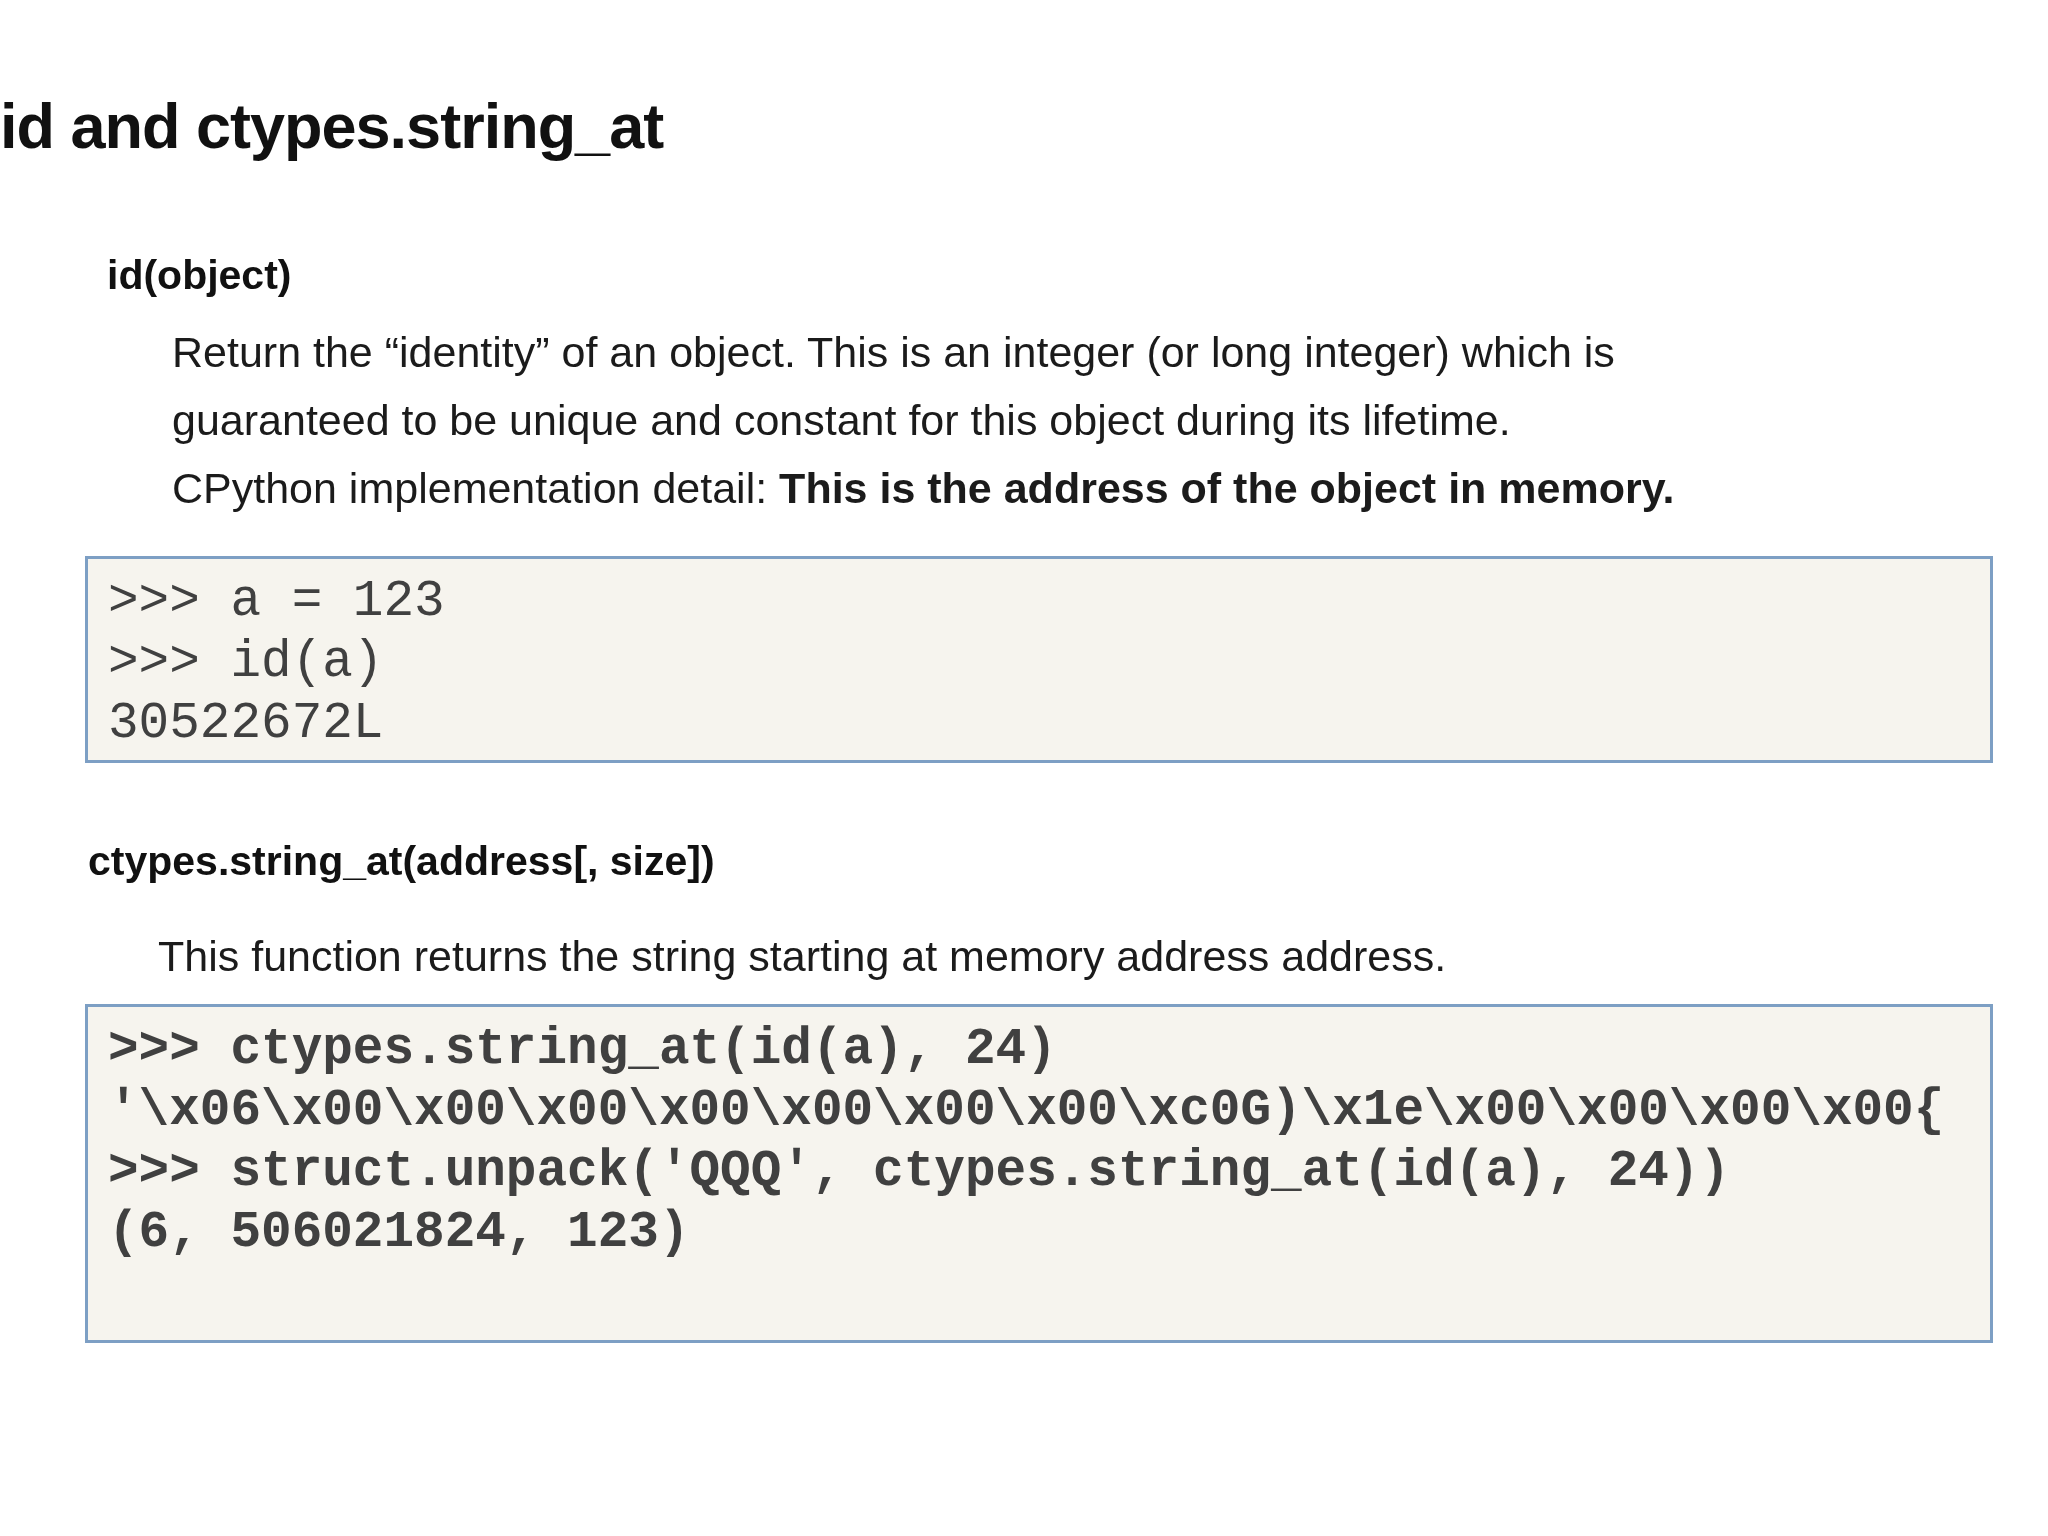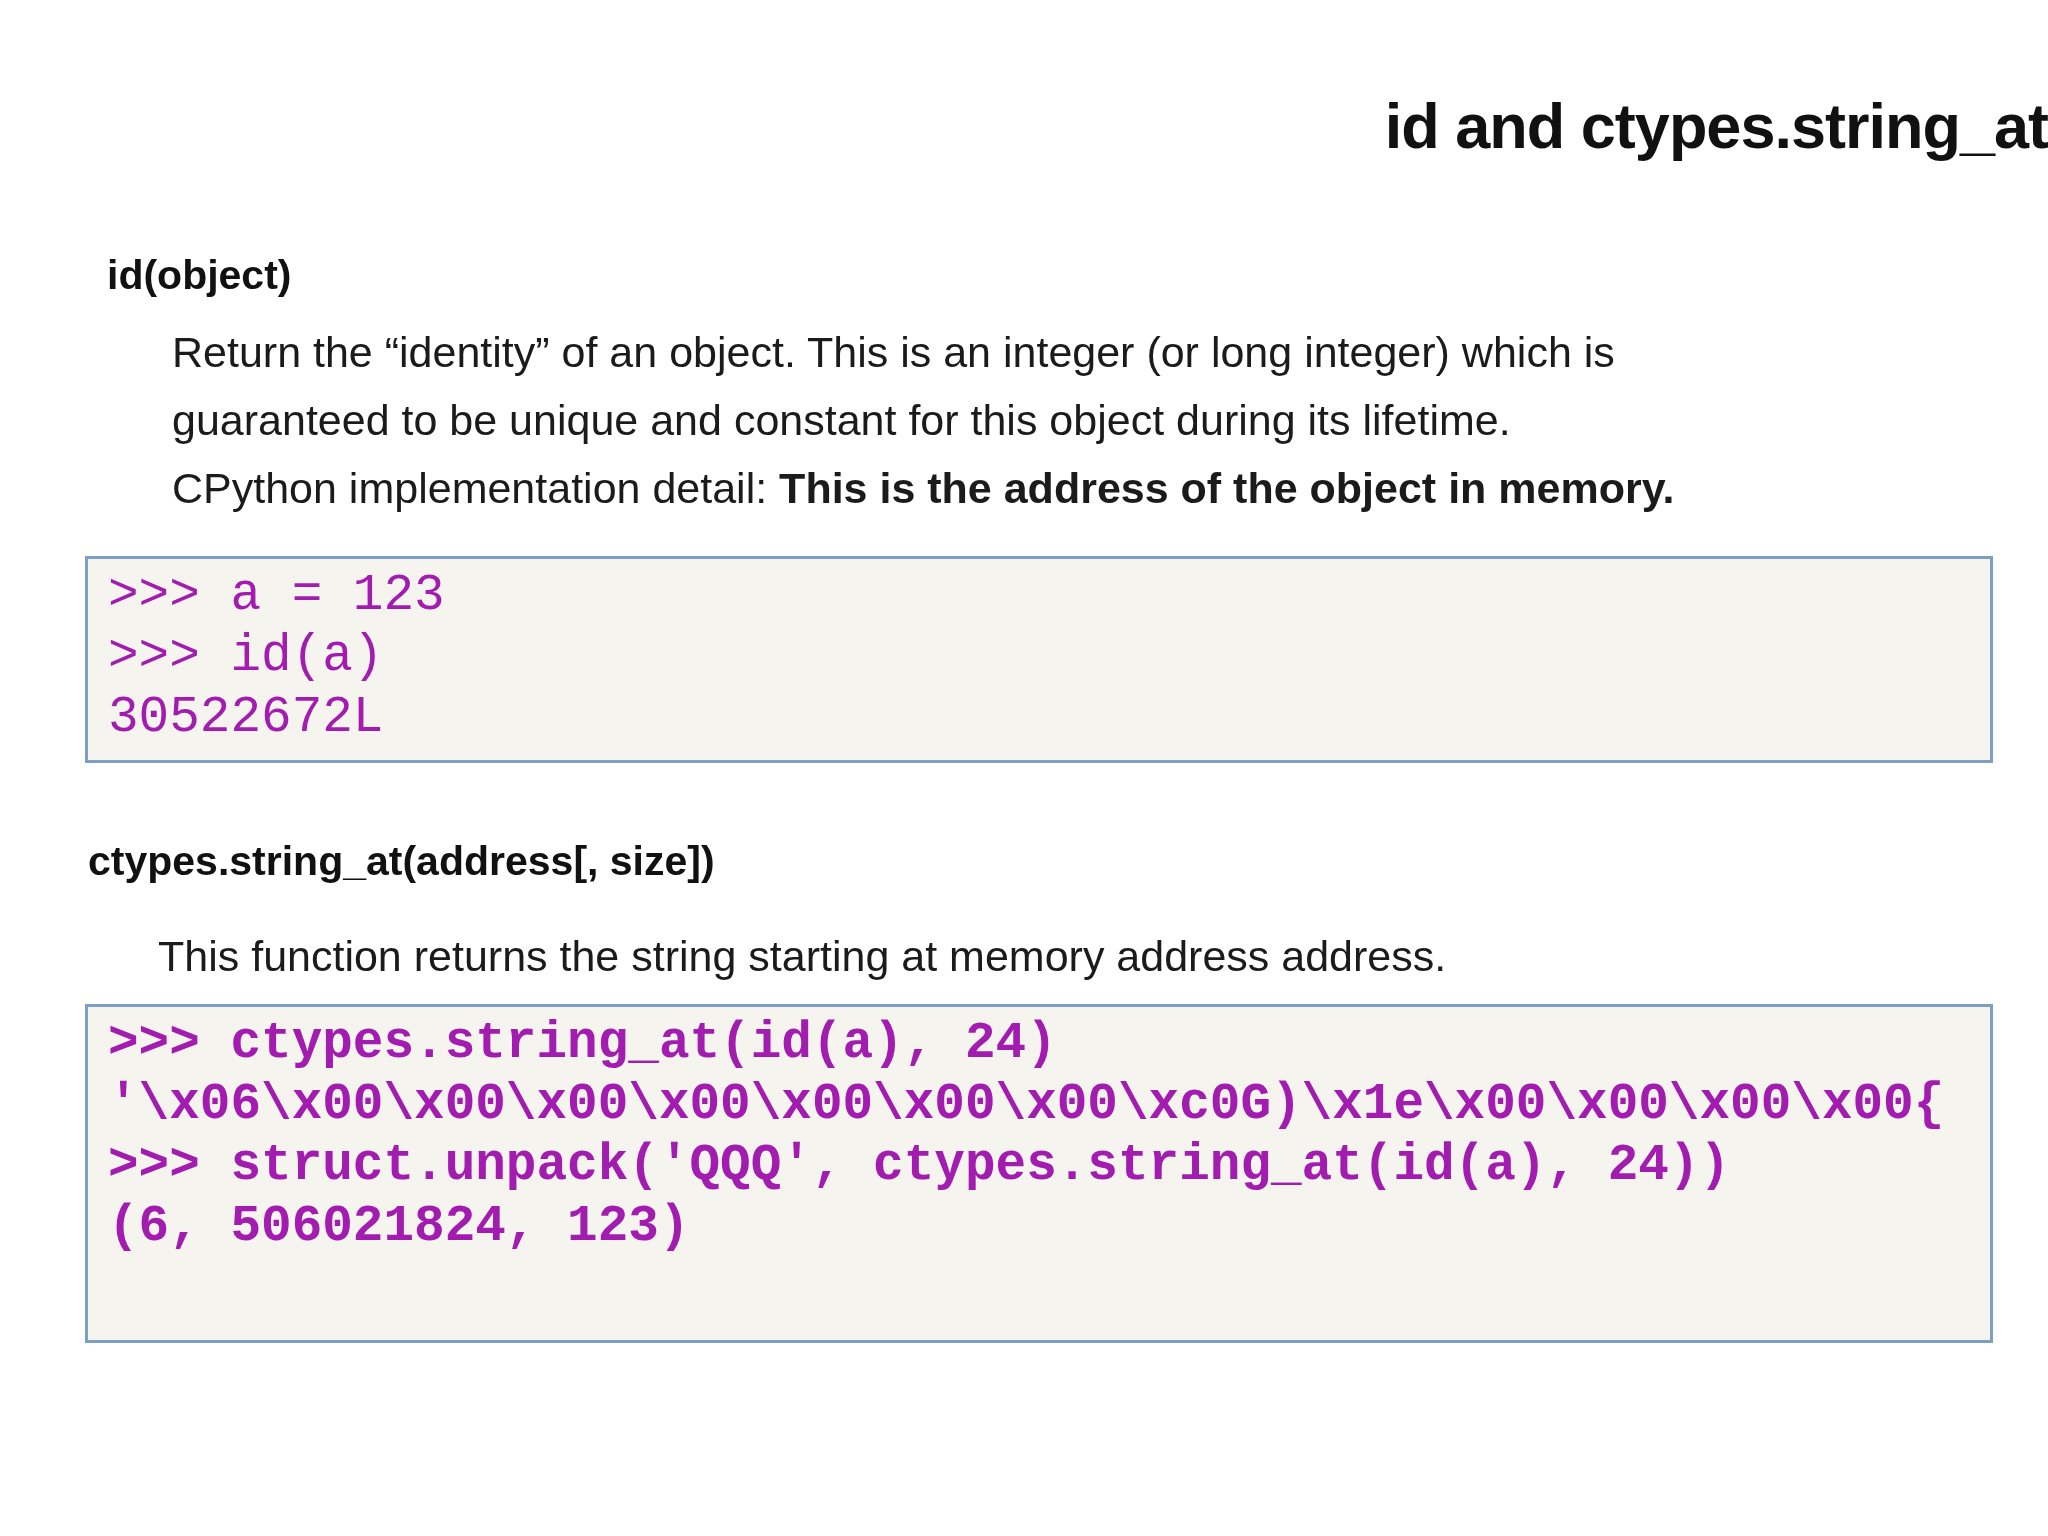--- a/index.html
+++ b/index.html
@@ -15,21 +15,21 @@
     overflow: hidden;
     font-family: "Liberation Sans", sans-serif;
     color: #1b1b1b;
   }
   .title {
     position: absolute;
     top: 90px;
     left: 0;
     width: 100%;
     margin: 0;
-    text-align: right;
+    text-align: left;
     font-size: 63px;
     font-weight: 700;
     letter-spacing: -1px;
     color: #111111;
   }
   .heading {
     position: absolute;
     margin: 0;
     font-size: 41px;
     font-weight: 700;
@@ -49,25 +49,25 @@
   .p2 { left: 158px; top: 922px; width: 1840px; }
   .para .strong { font-weight: 700; }
   .code {
     position: absolute;
     left: 85px;
     width: 1908px;
     box-sizing: border-box;
     margin: 0;
     background: #f6f4ee;
     border: 3px solid #7d9fc4;
-    padding: 6px 12px 15px 20px;
+    padding: 12px 12px 15px 20px;
     font-family: "Liberation Mono", monospace;
     font-size: 51px;
     line-height: 61px;
-    color: #a21caf;
+    color: #404040;
     overflow: hidden;
   }
   .code1 { top: 556px; height: 207px; }
   .code2 { top: 1004px; height: 339px; font-weight: bold; }
   .code-line { white-space: pre; }
 </style>
 </head>
 <body>
 
 <div class="slide">

